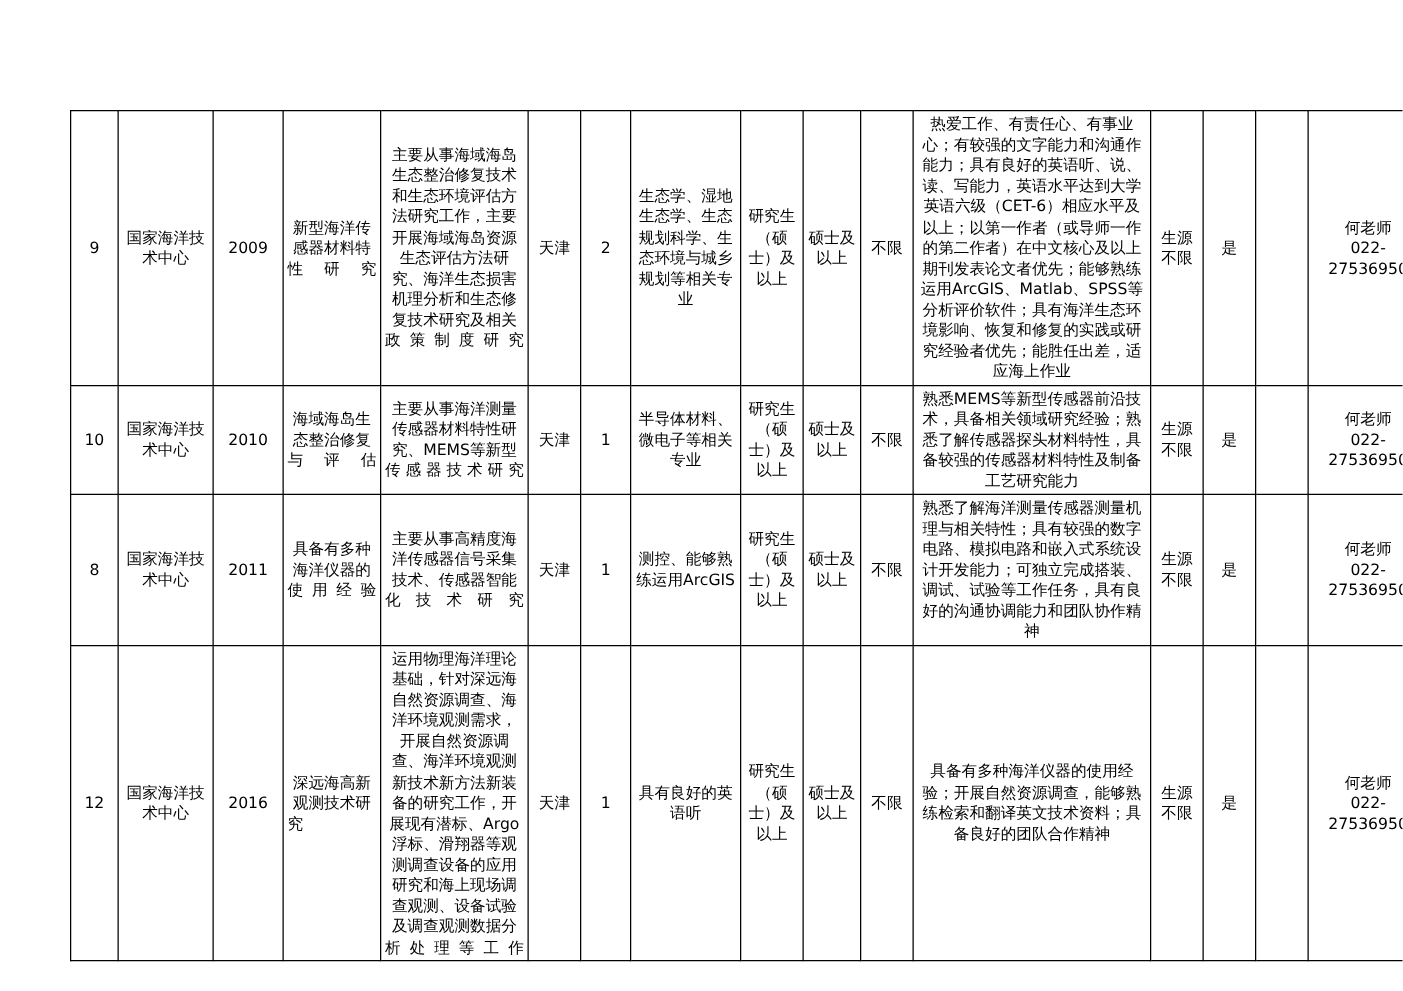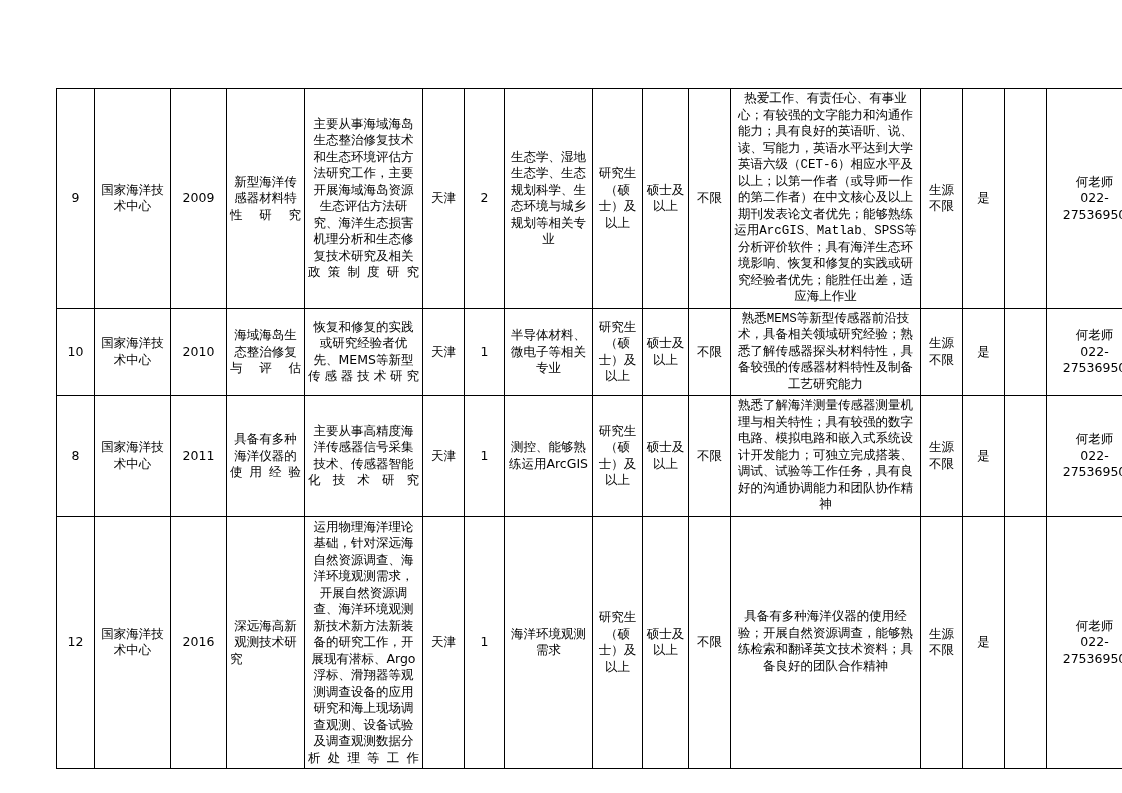--- a/index.html
+++ b/index.html
@@ -65,21 +65,20 @@
   .cell-duty, .cell-post {
     text-align: justify;
     text-align-last: justify;
   }
   .cell-other {
     font-size: 9.5px;
     text-align: justify;
     text-align-last: center;
     line-height: 1.45;
     padding: 4px 7px;
-    font-family: Liberation Mono, monospace;
   }
   .cell-contact {
     font-size: 12.5px;
     line-height: 1.35;
     white-space: pre-line;
   }
   .cell-duty {
     padding-left: 4px;
     padding-right: 4px;
   }
@@ -129,21 +128,21 @@
         <td class="cell-overseas">是</td>
         <td class="cell-blank"></td>
         <td class="cell-contact">何老师
 022-27536950</td>
       </tr>
       <tr>
         <td class="cell-no">10</td>
         <td class="cell-unit">国家海洋技术中心</td>
         <td class="cell-code">2010</td>
         <td class="cell-post">海域海岛生态整治修复与评估</td>
-        <td class="cell-duty">恢复和修复的实践或研究经验者优先、MEMS等新型传感器技术研究</td>
+        <td class="cell-duty">主要从事海洋测量传感器材料特性研究、MEMS等新型传感器技术研究</td>
         <td class="cell-place">天津</td>
         <td class="cell-num">1</td>
         <td class="cell-major">半导体材料、微电子等相关专业</td>
         <td class="cell-degree">研究生（硕士）及以上</td>
         <td class="cell-deg2">硕士及以上</td>
         <td class="cell-age">不限</td>
         <td class="cell-other">熟悉MEMS等新型传感器前沿技术，具备相关领域研究经验；熟悉了解传感器探头材料特性，具备较强的传感器材料特性及制备工艺研究能力</td>
         <td class="cell-origin">生源不限</td>
         <td class="cell-overseas">是</td>
         <td class="cell-blank"></td>
@@ -170,21 +169,21 @@
 022-27536950</td>
       </tr>
       <tr>
         <td class="cell-no">12</td>
         <td class="cell-unit">国家海洋技术中心</td>
         <td class="cell-code">2016</td>
         <td class="cell-post">深远海高新观测技术研究</td>
         <td class="cell-duty">运用物理海洋理论基础，针对深远海自然资源调查、海洋环境观测需求，开展自然资源调查、海洋环境观测新技术新方法新装备的研究工作，开展现有潜标、Argo浮标、滑翔器等观测调查设备的应用研究和海上现场调查观测、设备试验及调查观测数据分析处理等工作</td>
         <td class="cell-place">天津</td>
         <td class="cell-num">1</td>
-        <td class="cell-major">海洋环境观测需求</td>
+        <td class="cell-major">具有良好的英语听</td>
         <td class="cell-degree">研究生（硕士）及以上</td>
         <td class="cell-deg2">硕士及以上</td>
         <td class="cell-age">不限</td>
         <td class="cell-other">具备有多种海洋仪器的使用经验；开展自然资源调查，能够熟练检索和翻译英文技术资料；具备良好的团队合作精神</td>
         <td class="cell-origin">生源不限</td>
         <td class="cell-overseas">是</td>
         <td class="cell-blank"></td>
         <td class="cell-contact">何老师
 022-27536950</td>
       </tr>

